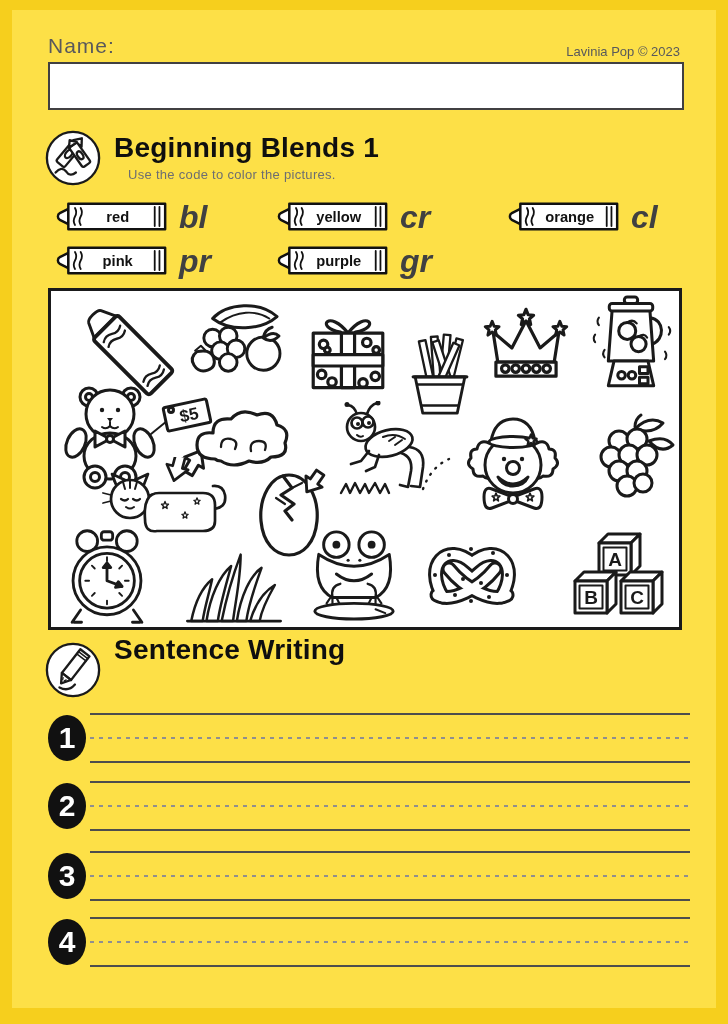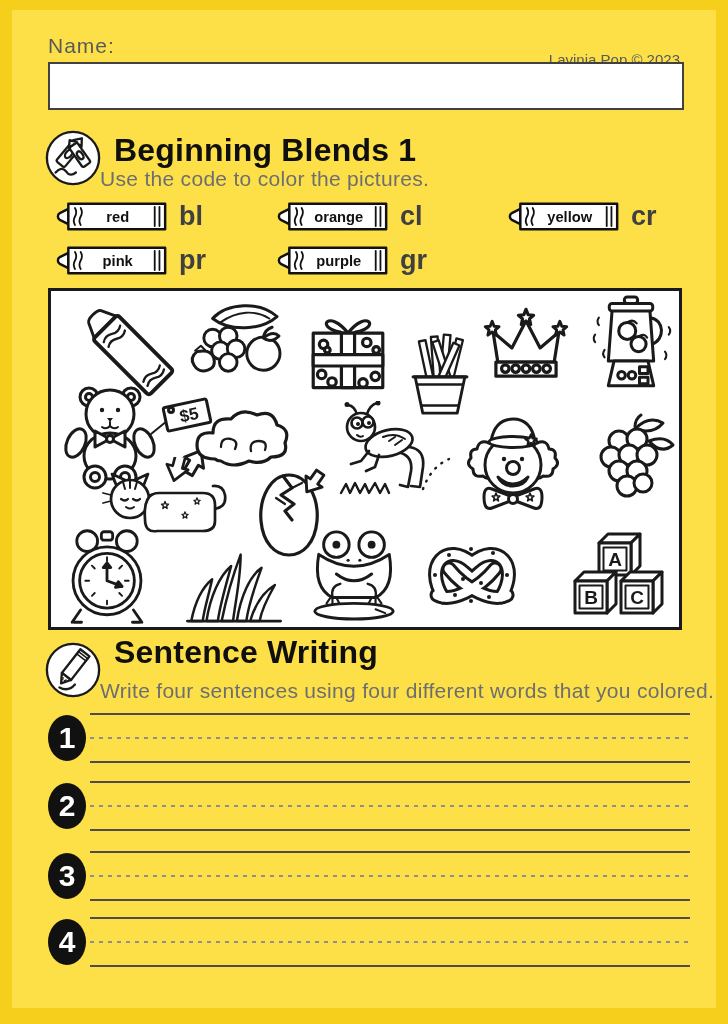--- a/index.html
+++ b/index.html
@@ -3,40 +3,40 @@
 <meta charset="utf-8">
 <style>
   html,body{margin:0;padding:0;}
   body{font-family:"Liberation Sans",sans-serif;-webkit-font-smoothing:antialiased;}
   .frame{width:728px;height:1024px;background:var(--yellow,#F6CF1D);box-sizing:border-box;
          padding:10px 12px 16px 12px;}
   .paper{position:relative;width:704px;height:998px;background:#fde047;overflow:hidden;}
 
   
   .name-label{position:absolute;left:36px;top:24px;font-size:21px;color:#59595c;letter-spacing:1px;}
-  .credit{position:absolute;right:36px;top:41px;font-size:15px;color:#58595b;}
+  .credit{position:absolute;right:36px;top:34px;font-size:13px;color:#58595b;}
   .name-box{position:absolute;left:36px;top:52px;width:632px;height:44px;border:2px solid #414042;background:#fff;}
 
   
   .sec-icon{position:absolute;width:58px;height:58px;}
   .sec-icon.s1{left:32px;top:119px;}
   .sec-icon.s2{left:32px;top:631px;}
-  .sec-title{position:absolute;left:102px;font-size:32px;font-weight:700;color:#0f0f0f;letter-spacing:.2px;}
+  .sec-title{position:absolute;left:102px;font-size:28px;font-weight:700;color:#0f0f0f;letter-spacing:.2px;}
   .sec-title.s1{top:122px;}
   .sec-title.s2{top:624px;}
-  .sec-sub{position:absolute;left:88px;font-size:21px;color:#6d6e71;letter-spacing:.3px;}
+  .sec-sub{position:absolute;left:116px;font-size:13px;color:#6d6e71;letter-spacing:.3px;}
   .sec-sub.s1{top:157px;}
   .sec-sub.s2{top:669px;}
 
   
   .code-grid{position:absolute;left:44px;top:190px;display:grid;grid-template-columns:221px 231px auto;row-gap:11px;}
   .code-item{display:flex;align-items:center;height:33px;}
   .code-crayon{width:112px;height:31px;flex:0 0 auto;}
   .code-crayon text{font-family:inherit;font-weight:700;font-size:15.5px;fill:#111;}
-  .blend{margin-left:11px;font-size:27px;font-weight:700;color:#404041;line-height:1;}
+  .blend{margin-left:11px;font-size:32px;font-weight:700;color:#404041;line-height:1;font-style:italic;}
 
   
   .picture-box{position:absolute;left:36px;top:278px;width:634px;height:342px;border:3px solid #1a1a1a;box-sizing:border-box;background:#fff;}
   .pic{position:absolute;}
   .pic svg{width:100%;height:100%;display:block;}
   .pic svg text{font-family:inherit;}
   .pic-crayon{left:18px;top:0px;width:116px;height:116px;}
   .pic-fruit{left:132px;top:6px;width:110px;height:82px;}
   .pic-present{left:248px;top:12px;width:98px;height:94px;}
   .pic-fries{left:352px;top:38px;width:74px;height:88px;}
@@ -108,34 +108,34 @@
      </svg>
      <span class="blend">bl</span>
    </div>
         <div class="code-item">
      <svg class="code-crayon" viewBox="0 0 118 32">
        <g stroke="#111" stroke-width="2.6" fill="#fff" stroke-linejoin="round" stroke-linecap="round">
          <path d="M13,8 L4,12.5 Q2,13.5 2,16 Q2,18.5 4,19.5 L13,24 Z"></path>
          <rect x="13" y="2.5" width="102" height="27"></rect>
          <path d="M20,7 q2.6,4.5 0,9 q-2.6,4.5 0,9 M26,7 q2.6,4.5 0,9 q-2.6,4.5 0,9 M104,6 v20 M109,6 v20" fill="none" stroke-width="1.9"></path>
        </g>
-       <text x="65" y="21.5" text-anchor="middle">orange</text>
+       <text x="65" y="21.5" text-anchor="middle">yellow</text>
      </svg>
-     <span class="blend">cl</span>
+     <span class="blend">cr</span>
    </div>
         <div class="code-item">
      <svg class="code-crayon" viewBox="0 0 118 32">
        <g stroke="#111" stroke-width="2.6" fill="#fff" stroke-linejoin="round" stroke-linecap="round">
          <path d="M13,8 L4,12.5 Q2,13.5 2,16 Q2,18.5 4,19.5 L13,24 Z"></path>
          <rect x="13" y="2.5" width="102" height="27"></rect>
          <path d="M20,7 q2.6,4.5 0,9 q-2.6,4.5 0,9 M26,7 q2.6,4.5 0,9 q-2.6,4.5 0,9 M104,6 v20 M109,6 v20" fill="none" stroke-width="1.9"></path>
        </g>
-       <text x="65" y="21.5" text-anchor="middle">yellow</text>
+       <text x="65" y="21.5" text-anchor="middle">orange</text>
      </svg>
-     <span class="blend">cr</span>
+     <span class="blend">cl</span>
    </div>
         <div class="code-item">
      <svg class="code-crayon" viewBox="0 0 118 32">
        <g stroke="#111" stroke-width="2.6" fill="#fff" stroke-linejoin="round" stroke-linecap="round">
          <path d="M13,8 L4,12.5 Q2,13.5 2,16 Q2,18.5 4,19.5 L13,24 Z"></path>
          <rect x="13" y="2.5" width="102" height="27"></rect>
          <path d="M20,7 q2.6,4.5 0,9 q-2.6,4.5 0,9 M26,7 q2.6,4.5 0,9 q-2.6,4.5 0,9 M104,6 v20 M109,6 v20" fill="none" stroke-width="1.9"></path>
        </g>
        <text x="65" y="21.5" text-anchor="middle">pink</text>
      </svg>
@@ -498,21 +498,20 @@
             <rect x="24" y="8" width="12" height="31"></rect>
             <path d="M24,39 h12 l-6,9 Z"></path>
             <path d="M24,14 h12 M24,11 h12" stroke-width="1.6"></path>
             <path d="M28,42 l1,2 M32,42 l-1,2" stroke-width="1.3"></path>
           </g>
           <path d="M16,48 q9,5 16,-3" fill="none"></path>
         </g>
       </svg>
     </div>
     <div class="sec-title s2">Sentence Writing</div>
-    <div class="sec-sub s2">Write four sentences using four different words that you colored.</div>
 
     <div>
         <div class="sentence-row" style="top:703px">
      <span class="badge">1</span>
      <div class="write-area">
             <div class="dash"></div>
           </div>
    </div>
         <div class="sentence-row" style="top:771px">
      <span class="badge">2</span>

